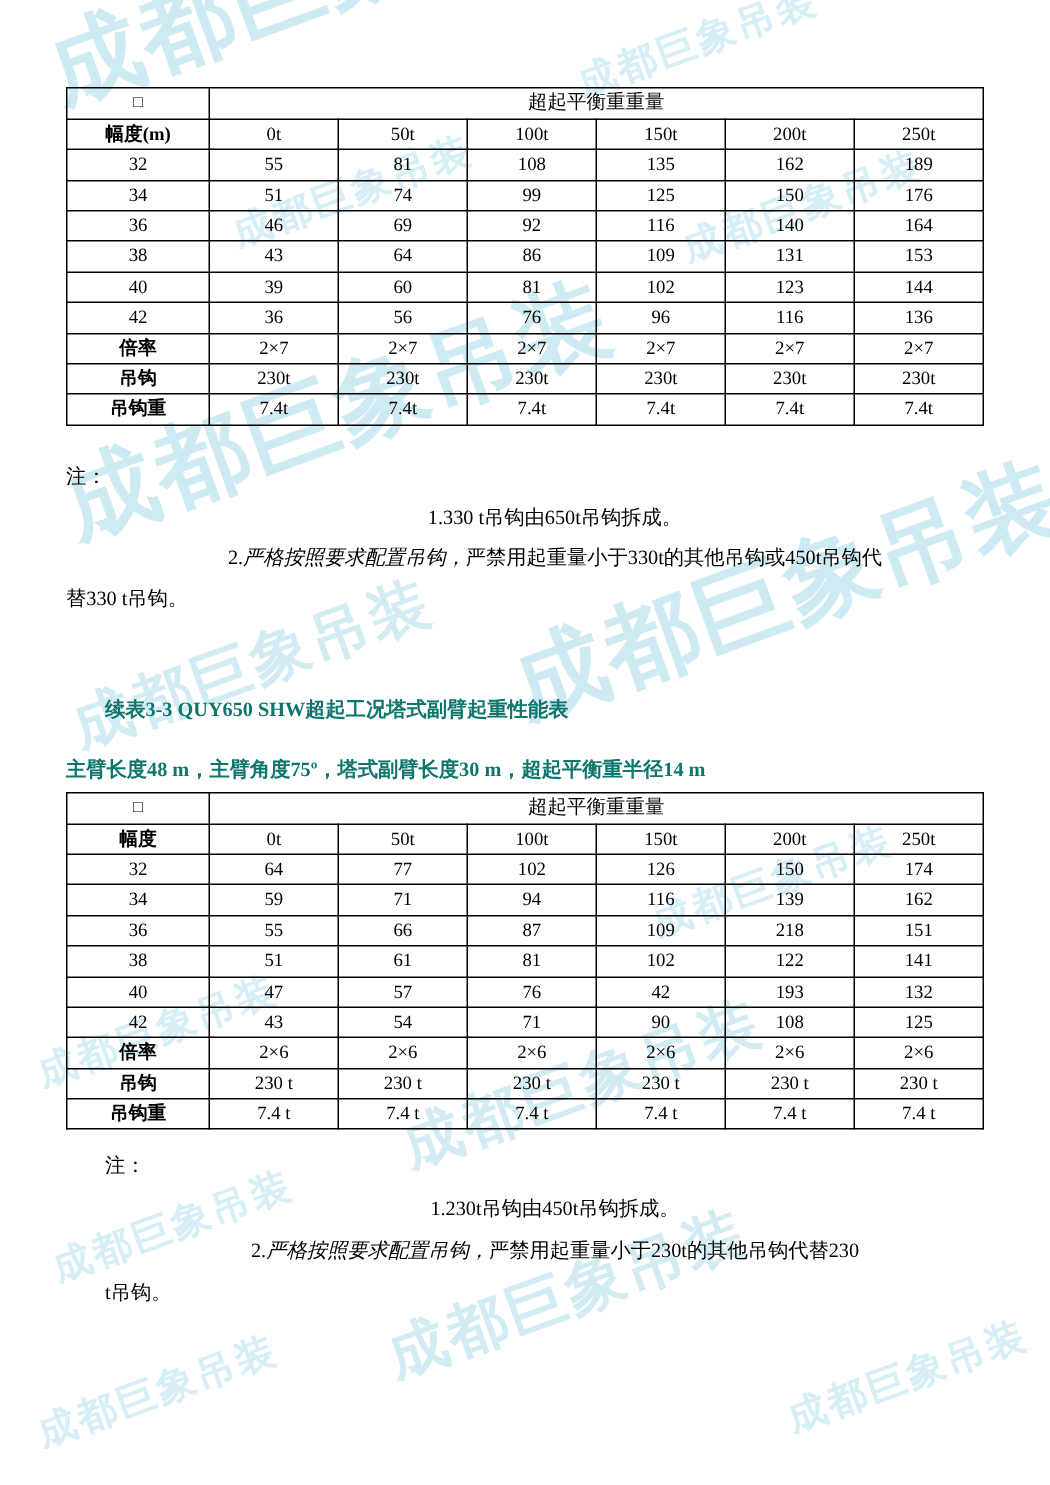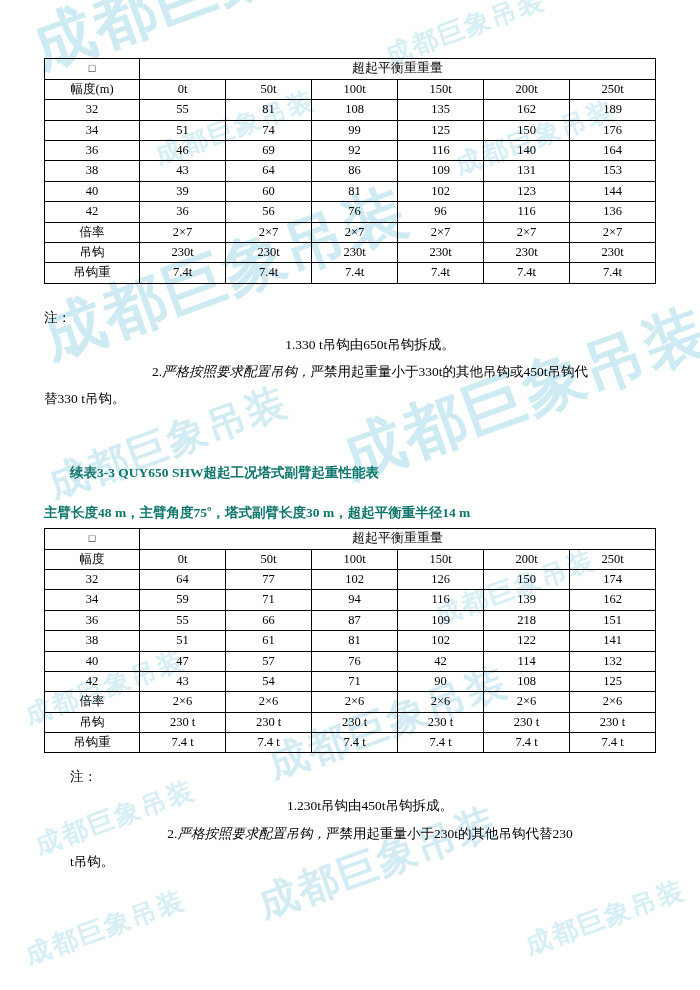--- a/index.html
+++ b/index.html
@@ -72,21 +72,21 @@
     background: transparent;
   }
   table.perf .hdr-span {
     font-weight: normal;
     font-size: 13px;
   }
   table.perf .corner {
     font-size: 11px;
   }
   table.perf .rowhead {
-    font-weight: normal;
+    font-weight: bold;
     font-size: 12.5px;
   }
   table.perf .colhead {
     font-weight: normal;
   }
   table.perf td.first-col {
     width: 15.4%;
   }
 
   .notes {
@@ -316,21 +316,21 @@
           <td>102</td>
           <td>122</td>
           <td>141</td>
         </tr>
         <tr>
           <td class="first-col">40</td>
           <td>47</td>
           <td>57</td>
           <td>76</td>
           <td>42</td>
-          <td>114</td>
+          <td>193</td>
           <td>132</td>
         </tr>
         <tr>
           <td class="first-col">42</td>
           <td>43</td>
           <td>54</td>
           <td>71</td>
           <td>90</td>
           <td>108</td>
           <td>125</td>

